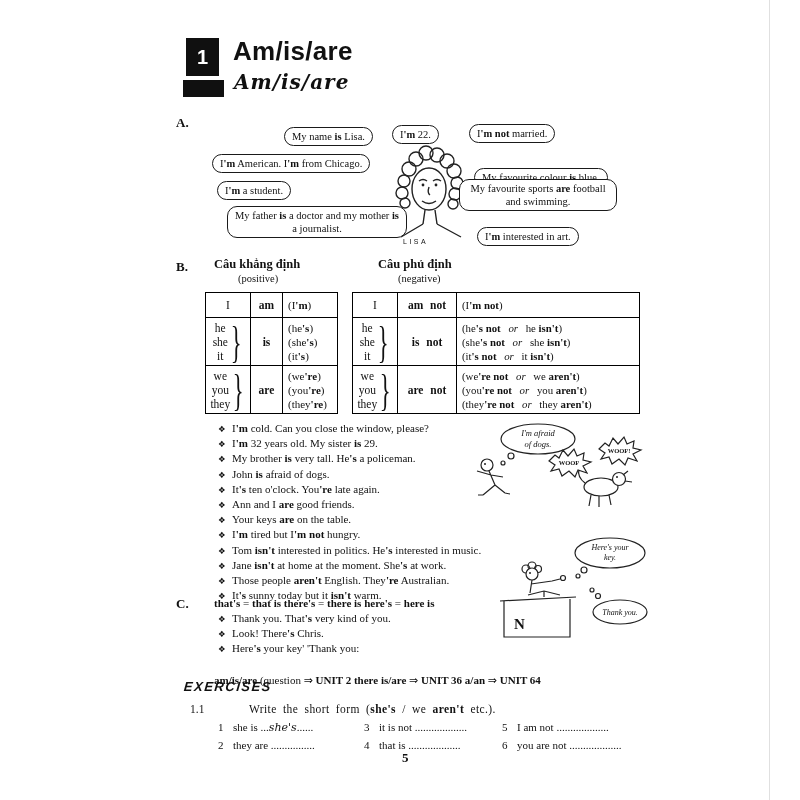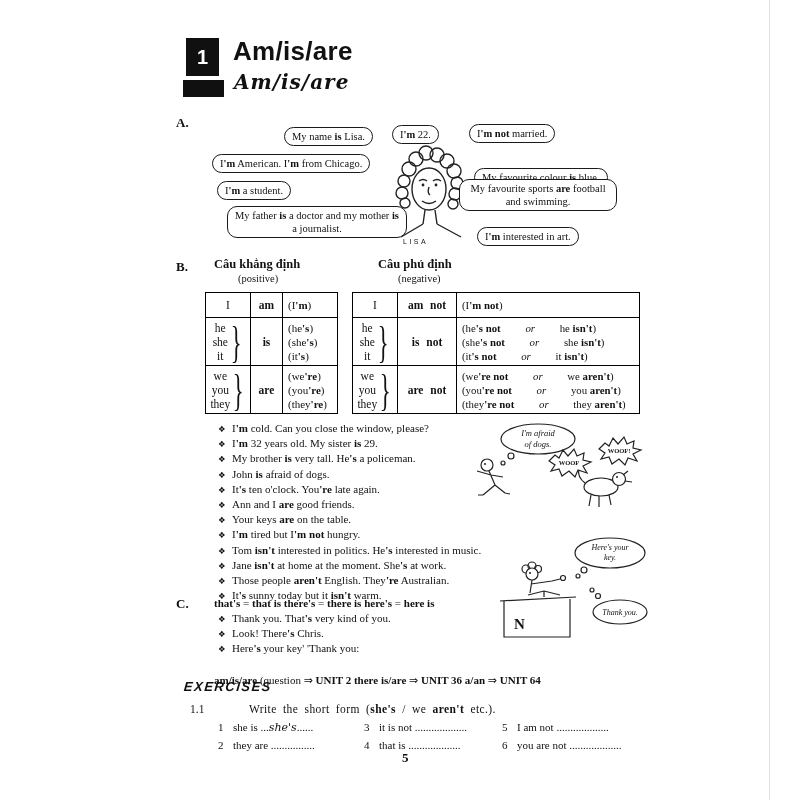--- a/index.html
+++ b/index.html
@@ -32,21 +32,21 @@
   .trow{display:flex;align-items:stretch;}
   .trow + .trow{border-top:1px solid #000;}
   .c-pro{display:flex;align-items:center;justify-content:center;}
   .pros{text-align:center;line-height:14px;}
   .brace{font-size:30px;line-height:1;display:inline-block;transform:scale(0.75,1.5);
          margin-left:1px;font-weight:normal;}
   .c-verb{display:flex;align-items:center;justify-content:center;font-weight:bold;
           border-left:1px solid #000;border-right:1px solid #000;word-spacing:4px;text-align:center;}
   .c-con{display:flex;flex-direction:column;justify-content:center;padding-left:5px;}
   .conline{line-height:14px;white-space:nowrap;}
-  .c-con i{font-style:italic;margin:0 22px;}
+  .c-con i{font-style:italic;margin:0 5px;}
   #table-positive .c-pro{width:44px;}
   #table-positive .c-verb{width:31px;}
   #table-positive{left:205px;top:292px;width:131px;}
   #table-positive .conline{font-size:11px;}
   #table-negative .c-pro{width:44px;}
   #table-negative .c-verb{width:58px;}
   #table-negative{left:352px;top:292px;width:286px;}
   #table-negative .conline{font-size:10.8px;}
   .tbl-heading{position:absolute;font-weight:bold;font-size:12.5px;}
   .tbl-subheading{position:absolute;font-size:10.5px;}

